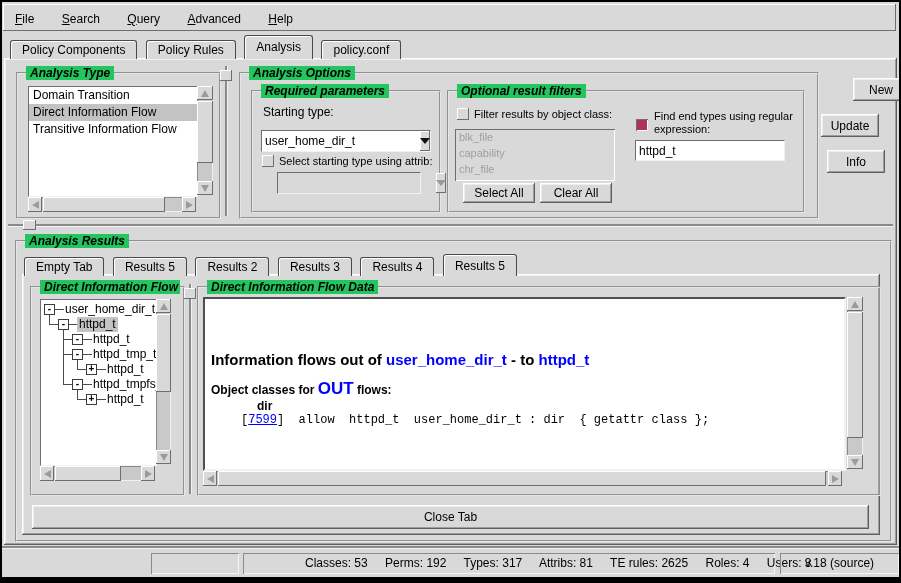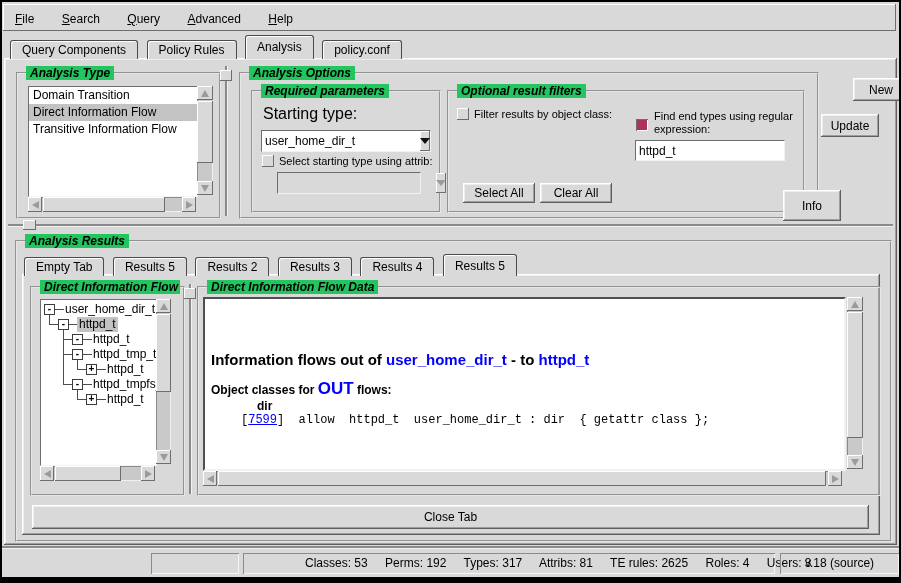--- a/index.html
+++ b/index.html
@@ -73,21 +73,21 @@
 
   <div class="abs menubar bevel-up-thin">
     <span class="menu-item">File</span>
     <span class="menu-item">Search</span>
     <span class="menu-item">Query</span>
     <span class="menu-item">Advanced</span>
     <span class="menu-item">Help</span>
   </div>
 
   <div class="abs" style="left:8px;top:33px;height:24px;z-index:6;">
-    <div class="tab inactive">Query Components</div>
+    <div class="tab inactive">Policy Components</div>
     <div class="tab inactive">Policy Rules</div>
     <div class="tab active">Analysis</div>
     <div class="tab inactive">policy.conf</div>
   </div>
 
   <div class="abs frame-raised bevel-up" style="left:2px;top:56px;width:893px;height:487px;"></div>
 
   <div class="groupbox" style="left:14px;top:70px;width:201px;height:143px;">
     <span class="legend">Analysis Type</span>
     <div class="abs sunken-white" style="left:10px;top:12px;width:168px;height:109px;overflow:hidden;">
@@ -116,21 +116,21 @@
   </div>
 
   <div class="abs" style="left:223px;top:64px;width:2px;height:150px;background:#8a8a8a;box-shadow:1px 0 0 #f2f2f2;"></div>
   <div class="abs bevel-up-thin" style="left:218px;top:68px;width:12px;height:11px;background:#d9d9d9;"></div>
 
   <div class="groupbox" style="left:237px;top:70px;width:576px;height:143px;">
     <span class="legend">Analysis Options</span>
 
     <div class="groupbox" style="left:10px;top:16px;width:186px;height:119px;">
       <span class="legend">Required parameters</span>
-      <div class="abs" style="left:10px;top:13px;font-size:16px;">Starting type:</div>
+      <div class="abs" style="left:10px;top:13px;font-size:12px;">Starting type:</div>
       <div class="abs combo sunken-white" style="left:8px;top:38px;width:168px;height:20px;">
         <input class="combo-entry" value="user_home_dir_t" style="">
         <div class="combo-btn bevel-up-thin">
             <i class="arrow-down-black"></i>
           </div>
       </div>
       <div class="abs" style="left:9px;top:63px;display:flex;align-items:flex-start;">
         <span class="checkbox bevel-up-thin"></span>
         <span class="small-label" style="margin-left:5px;">Select starting type using attrib:</span>
       </div>
@@ -141,37 +141,42 @@
           </div>
       </div>
     </div>
 
     <div class="groupbox" style="left:206px;top:16px;width:354px;height:119px;">
       <span class="legend">Optional result filters</span>
       <div class="abs" style="left:8px;top:16px;display:flex;align-items:center;">
         <span class="checkbox bevel-up-thin"></span>
         <span class="small-label" style="margin-left:5px;">Filter results by object class:</span>
       </div>
+      <div class="abs bevel-down-thin" style="left:6px;top:37px;width:160px;height:52px;background:#d9d9d9;overflow:hidden;color:#9e9e9e;">
+        <div class="list-item" style="line-height:16px;font-size:11px;">blk_file</div>
+        <div class="list-item" style="line-height:16px;font-size:11px;">capability</div>
+        <div class="list-item" style="line-height:16px;font-size:11px;">chr_file</div>
+      </div>
       <div class="abs btn bevel-up" style="left:14px;top:91px;width:72px;height:20px;">Select All</div>
       <div class="abs btn bevel-up" style="left:91px;top:91px;width:72px;height:20px;">Clear All</div>
 
       <span class="checkbox checked bevel-down-thin abs" style="left:187px;top:27px;"></span>
       <div class="abs small-label" style="left:205px;top:18px;line-height:13px;">
         <div>Find end types using regular</div>
         <div>expression:</div>
       </div>
       <div class="abs sunken-white" style="left:186px;top:48px;width:148px;height:19px;">
         <input class="combo-entry" style="width: 140px; height: 17px;" value="httpd_t">
       </div>
     </div>
   </div>
 
   <div class="abs btn bevel-up" style="left:819px;top:76px;width:56px;height:23px;margin-left:32px;">New</div>
   <div class="abs btn bevel-up" style="left:819px;top:112px;width:58px;height:23px;">Update</div>
-  <div class="abs btn bevel-up" style="left:781px;top:148px;width:58px;height:31px;margin-top:40px;">Info</div>
+  <div class="abs btn bevel-up" style="left:825px;top:148px;width:58px;height:23px;">Info</div>
 
   <div class="abs" style="left:6px;top:222px;width:885px;height:2px;background:#8a8a8a;box-shadow:0 1px 0 #f2f2f2;"></div>
   <div class="abs bevel-up-thin" style="left:21px;top:218px;width:13px;height:10px;background:#d9d9d9;"></div>
 
   <div class="groupbox" style="left:13px;top:238px;width:873px;height:298px;">
     <span class="legend">Analysis Results</span>
 
     <div class="abs" style="left:7px;top:11px;height:22px;z-index:6;">
       <div class="tab inactive">Empty Tab</div>
       <div class="tab inactive">Results 5</div>

